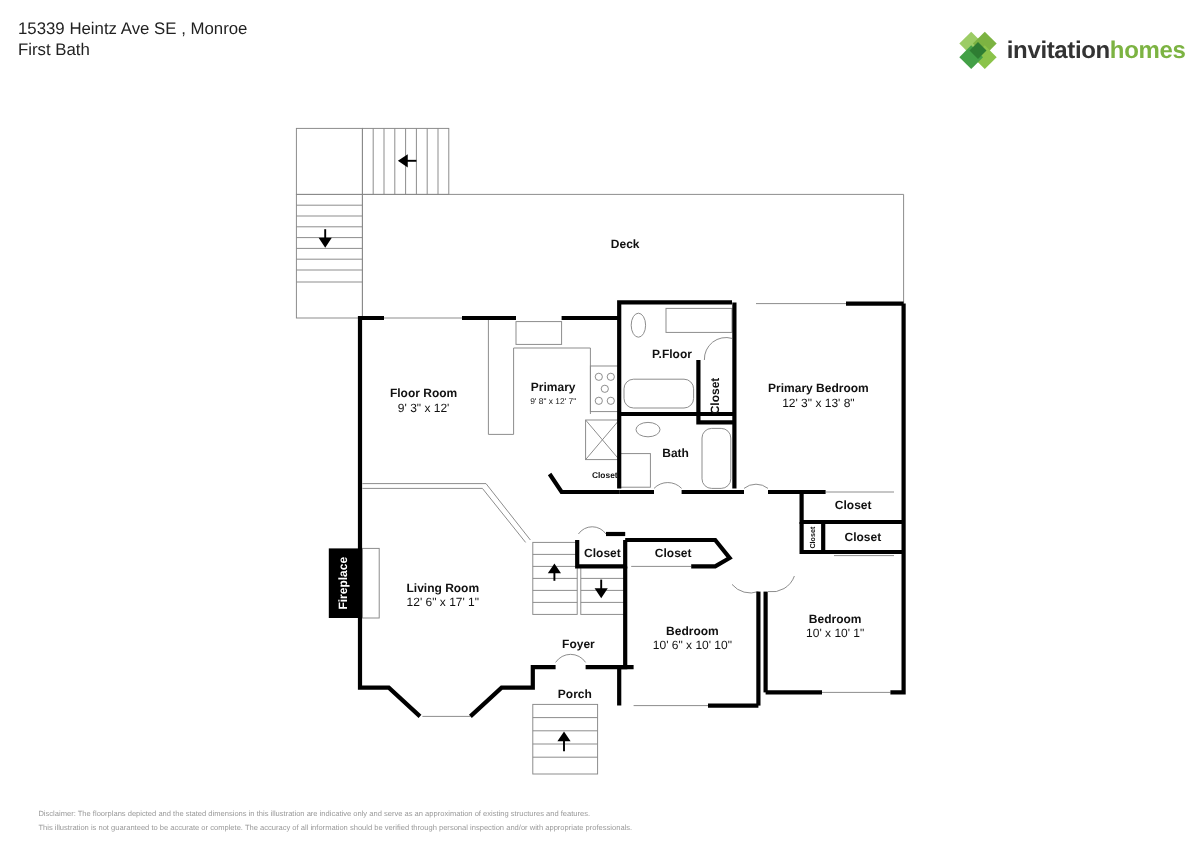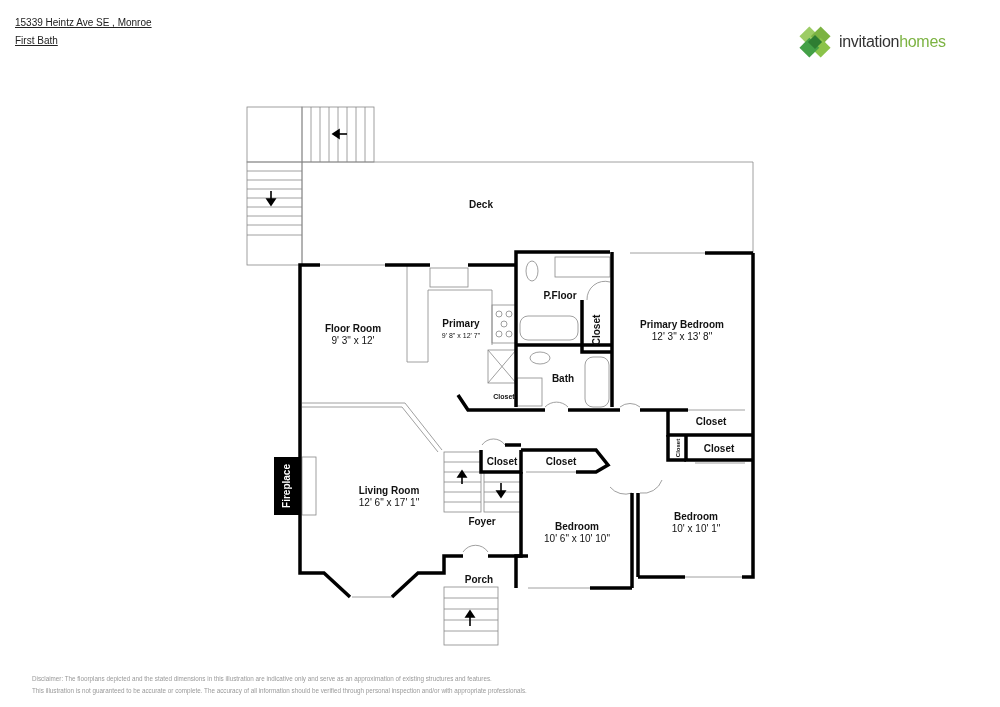--- a/index.html
+++ b/index.html
@@ -1,19 +1,19 @@
 <!DOCTYPE html>
 <html><head>
 <meta charset="utf-8">
 <style>
   html, body { margin:0; padding:0; background:#fff; }
   body { width:1000px; height:707px; position:relative; overflow:hidden; font-family:"Liberation Sans", sans-serif; }
-  .hdr { position:absolute; left:15px; top:14px; font-size:10px; line-height:18px; color:#222;text-decoration:underline; }
+  .hdr { position:absolute; left:15px; top:14px; font-size:14px; line-height:18px; color:#222; }
   .logo { position:absolute; left:797px; top:24px; display:flex; align-items:center; }
-  .logo-text { font-size:16px; margin-left:6px; letter-spacing:-0.3px; }
+  .logo-text { font-size:20px; margin-left:6px; letter-spacing:-0.3px;font-weight:bold; }
   .logo-text .a { color:#333; }
   .logo-text .b { color:#7cb342; }
   svg.plan { position:absolute; left:0; top:0; }
   .lbl { position:absolute; text-align:center; font-size:10px; font-weight:bold; color:#111; transform:translate(-50%,-50%); white-space:nowrap; line-height:12px; }
   .lbl .dim { font-weight:normal; display:block; }
   .lbl.small { font-size:7px; }
   .vert { transform:translate(-50%,-50%) rotate(-90deg); }
   .fire { color:#fff; }
   .disc { position:absolute; left:32px; top:673px; font-size:6.3px; line-height:12px; color:#999; }
 </style>
@@ -161,29 +161,29 @@
       <polygon points="271,205 267,199 275,199"></polygon>
     <line x1="462" y1="484" x2="462" y2="474"></line>
       <polygon points="462,471 458,477 466,477"></polygon>
     <line x1="501" y1="483" x2="501" y2="494"></line>
       <polygon points="501,497 497,491 505,491"></polygon>
     <line x1="470" y1="626" x2="470" y2="614"></line>
       <polygon points="470,611 466,617 474,617"></polygon>
   </g>
 </svg>
 
-<div class="lbl" style="left:481px;top:205px;"><span>Deck</span></div>
+<div class="lbl" style="left:521px;top:205px;"><span>Deck</span></div>
 <div class="lbl" style="left:353px;top:335px;"><span>Floor Room</span><span class="dim">9' 3" x 12'</span></div>
 <div class="lbl" style="left:461px;top:330px;"><span>Primary</span><span class="dim" style="font-size:7px">9' 8" x 12' 7"</span></div>
 <div class="lbl" style="left:560px;top:296px;"><span>P.Floor</span></div>
 <div class="lbl" style="left:563px;top:379px;"><span>Bath</span></div>
 <div class="lbl" style="left:682px;top:331px;"><span>Primary Bedroom</span><span class="dim">12' 3" x 13' 8"</span></div>
-<div class="lbl" style="left:369px;top:497px;margin-left:20px;"><span>Living Room</span><span class="dim">12' 6" x 17' 1"</span></div>
+<div class="lbl" style="left:369px;top:497px;"><span>Living Room</span><span class="dim">12' 6" x 17' 1"</span></div>
 <div class="lbl vert fire" style="left:287px;top:486px;"><span>Fireplace</span></div>
-<div class="lbl" style="left:482px;top:522px;"><span>Foyer</span></div>
+<div class="lbl" style="left:482px;top:538px;"><span>Foyer</span></div>
 <div class="lbl" style="left:479px;top:580px;"><span>Porch</span></div>
 <div class="lbl" style="left:577px;top:533px;"><span>Bedroom</span><span class="dim">10' 6" x 10' 10"</span></div>
 <div class="lbl" style="left:696px;top:523px;"><span>Bedroom</span><span class="dim">10' x 10' 1"</span></div>
 <div class="lbl vert" style="left:597px;top:330px;"><span>Closet</span></div>
 <div class="lbl small" style="left:504px;top:397px;"><span>Closet</span></div>
 <div class="lbl" style="left:711px;top:422px;"><span>Closet</span></div>
 <div class="lbl" style="left:719px;top:449px;"><span>Closet</span></div>
 <div class="lbl small vert" style="left:678px;top:448px;font-size:6px"><span>Closet</span></div>
 <div class="lbl" style="left:502px;top:462px;"><span>Closet</span></div>
 <div class="lbl" style="left:561px;top:462px;"><span>Closet</span></div>

